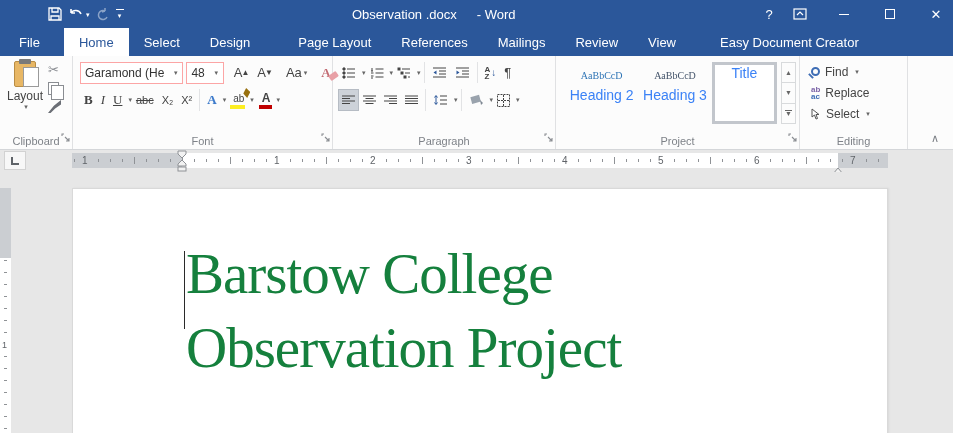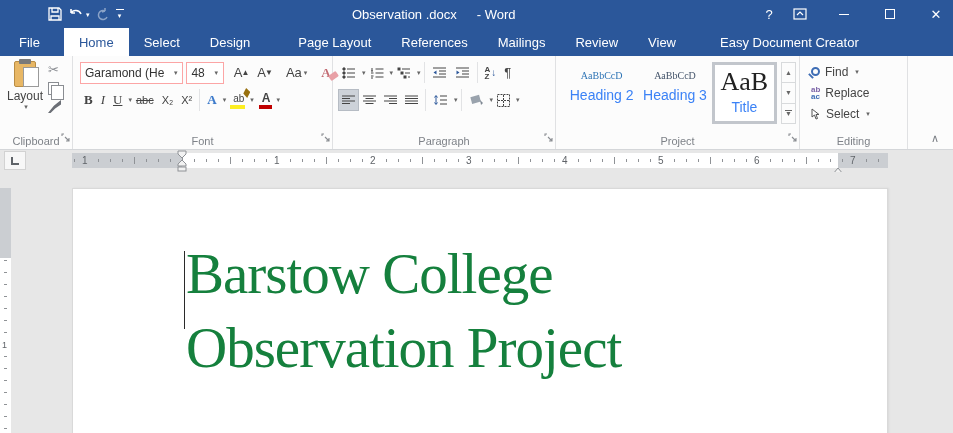--- a/index.html
+++ b/index.html
@@ -401,21 +401,20 @@
       <div class="gallery">
         <div class="scard">
           <div class="sample" style="color:#2E74B5;">AaBbCcD</div>
           <div class="sname">Heading 2</div>
         </div>
         <div class="scard">
           <div class="sample" style="color:#44546A;">AaBbCcD</div>
           <div class="sname">Heading 3</div>
         </div>
         <div class="scard sel">
-          <div class="sample">AaB</div>
           <div class="sname">Title</div>
         </div>
         <div class="sscroll">
           <span class="sbtn">▲</span>
           <span class="sbtn">▼</span>
           <span class="sbtn"><span class="morebar"></span>▼</span>
         </div>
       </div>
       <div class="glabel">Project</div>
       <span class="launcher">

